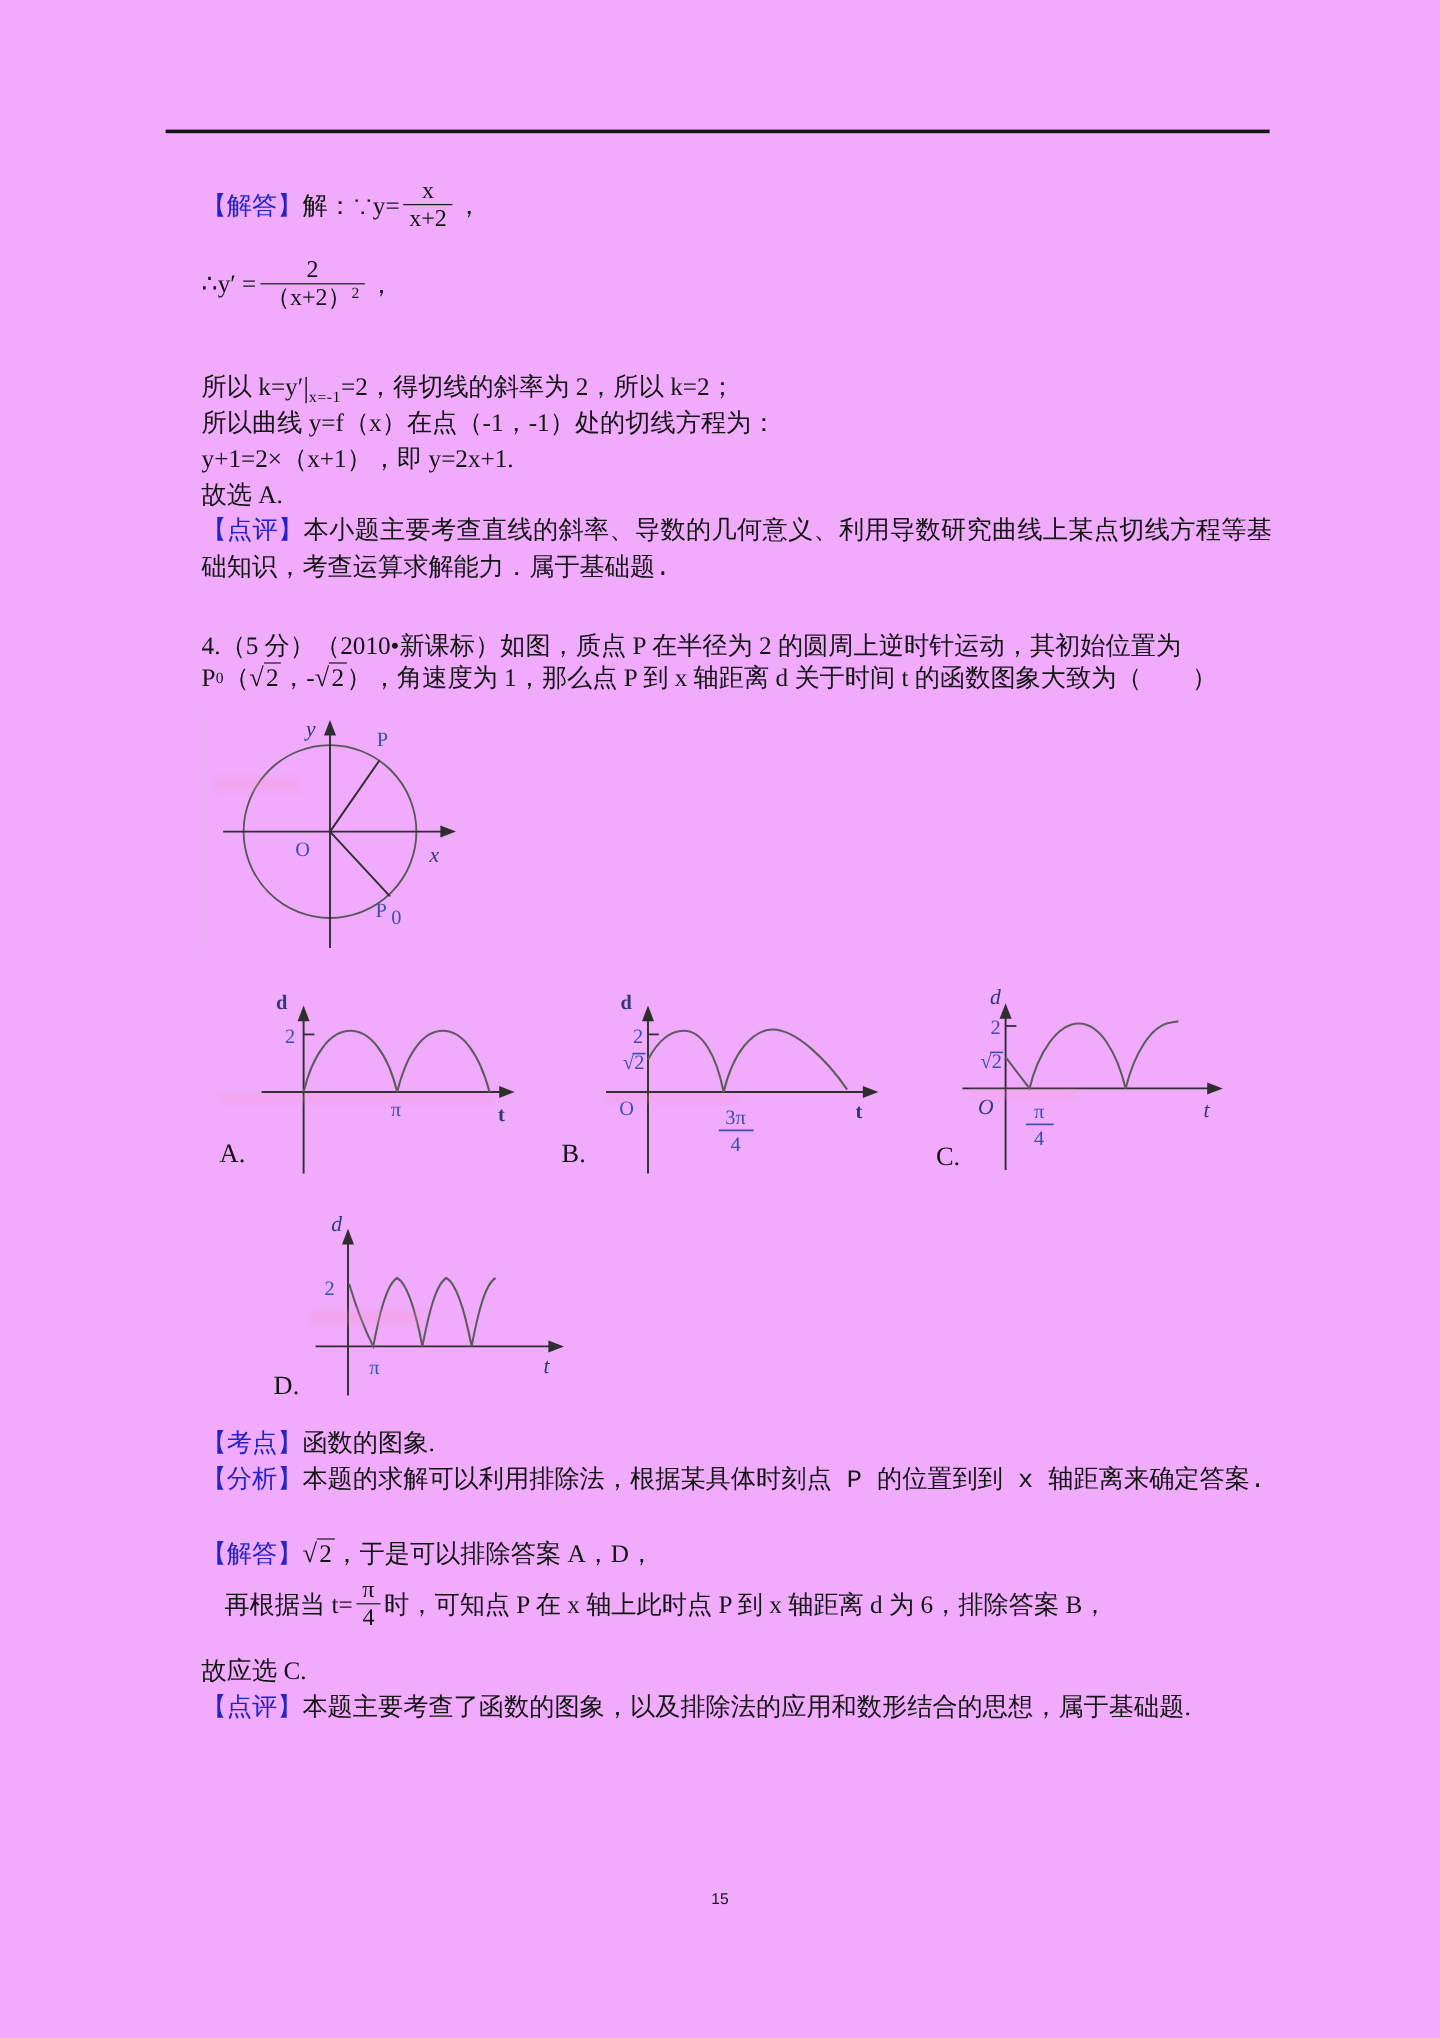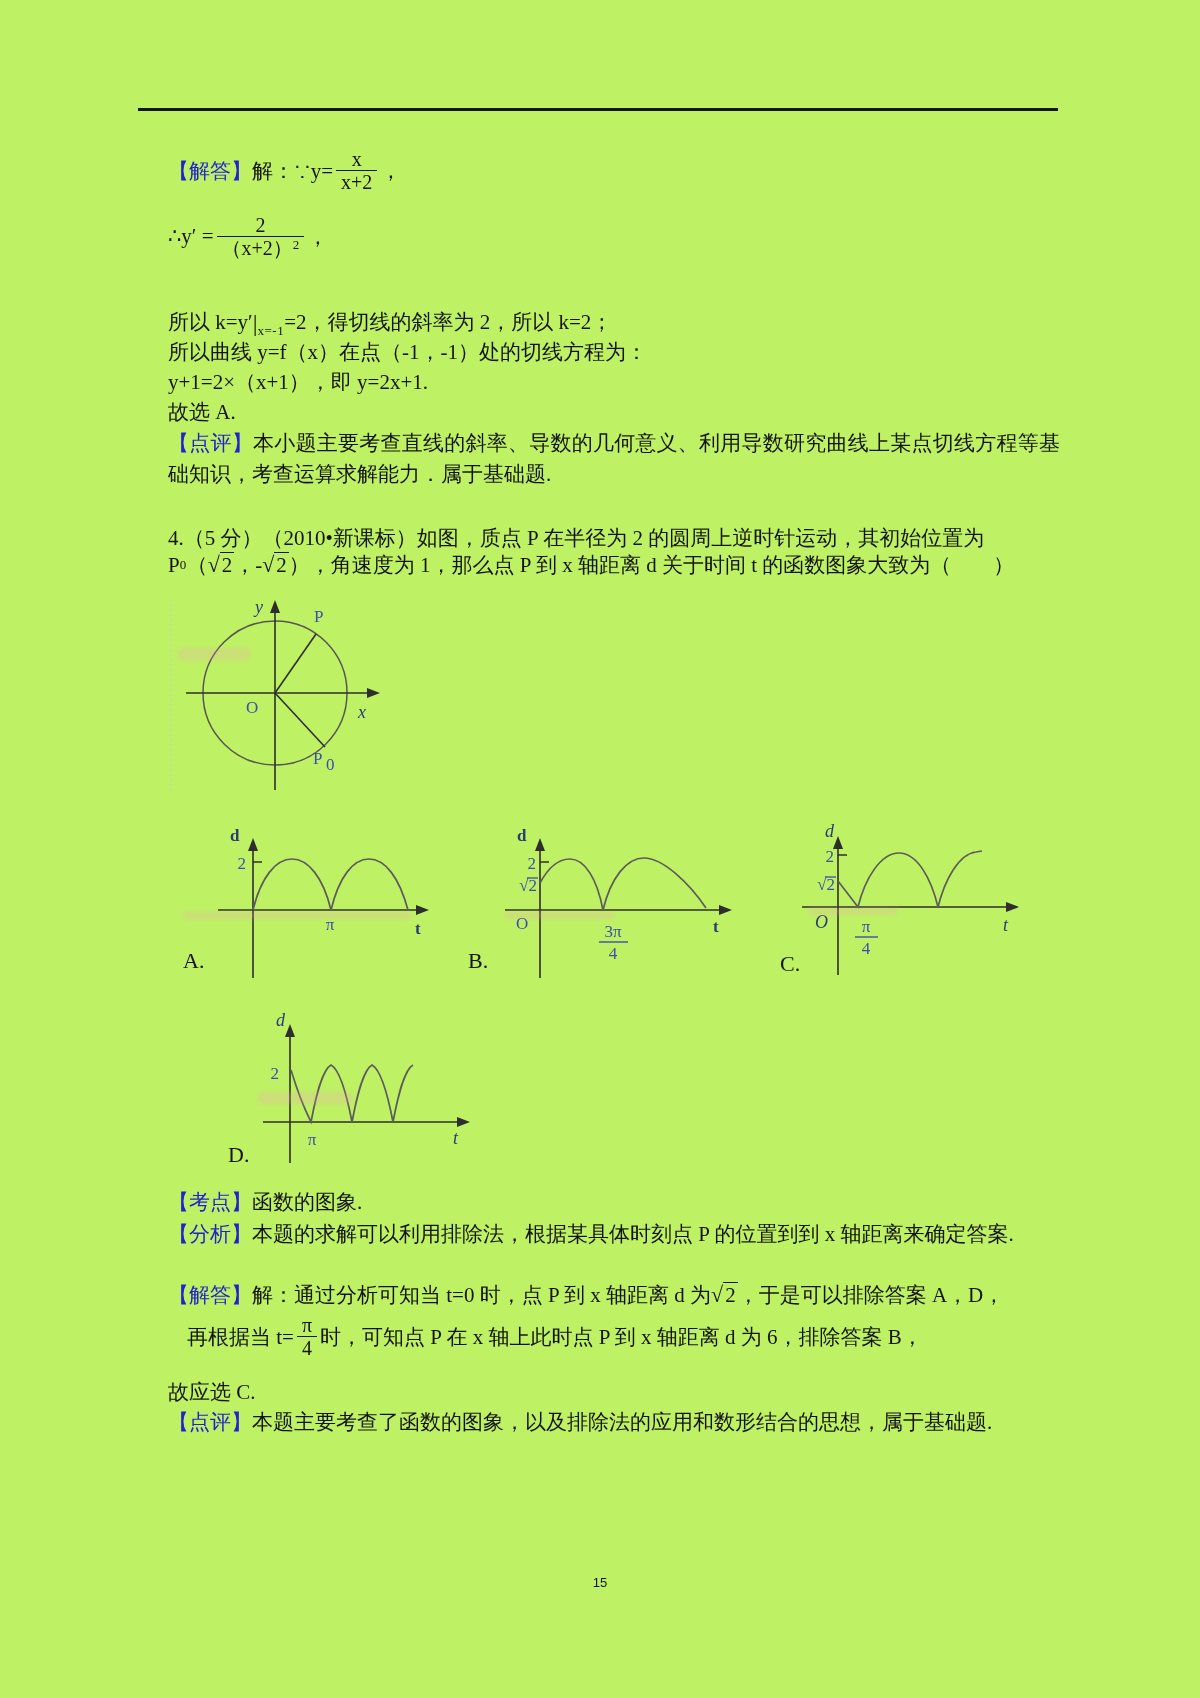--- a/index.html
+++ b/index.html
@@ -1,23 +1,23 @@
 <!DOCTYPE html>
 <html><head>
 <meta charset="utf-8">
 <style>
   html,body{margin:0;padding:0;background:#ffffff;}
   .page{
-    position:relative;width:1200px;height:1698px;background:#bef264;
+    position:relative;width:1200px;height:1698px;background:#f0abfc;
     font-family:"Liberation Serif","DejaVu Serif",serif;
     color:#141414;font-size:21px;overflow:hidden;
   }
   .abs{position:absolute;}
   .nowrap{white-space:nowrap;}
-  .para{width:892px;line-height:31px;text-align:justify;}
+  .para{width:892px;line-height:31px;text-align:justify;font-family:Liberation Mono, monospace;}
   .tag{color:#2323cd;}
   .fline{display:flex;align-items:center;white-space:nowrap;}
   .frac{display:inline-flex;flex-direction:column;align-items:center;
         text-align:center;line-height:1.12;font-size:20px;margin:0 3px;
         vertical-align:middle;}
   .frac .num{padding:0 5px;}
   .frac .den{border-top:1.6px solid #1a1a1a;padding:0 5px;}
   .sup{font-size:13px;vertical-align:6px;}
   .subs{font-size:13px;vertical-align:-6px;letter-spacing:.5px;}
   .bar{font-size:24px;vertical-align:-2px;}
@@ -189,21 +189,20 @@
   <div class="abs nowrap" style="left:168px;top:1188px;">
     <span class="tag">【考点】</span><span>函数的图象.</span>
   </div>
 
   <div class="abs para" style="left:168px;top:1219px;">
     <span class="tag">【分析】</span><span>本题的求解可以利用排除法，根据某具体时刻点 P 的位置到到 x 轴距离来确定答案.</span>
   </div>
 
   <div class="abs fline" style="left:168px;top:1281px;">
     <span class="tag">【解答】</span>
-    <span>解：通过分析可知当 t=0 时，点 P 到 x 轴距离 d 为</span>
     <span class="sqrt">
         <span class="rad">√</span>
         <span class="val">2</span>
       </span>
     <span>，于是可以排除答案 A，D，</span>
   </div>
 
   <div class="abs fline" style="left:168px;top:1314px;margin-left:19px;">
     <span>再根据当 t=</span>
     <span class="frac">

